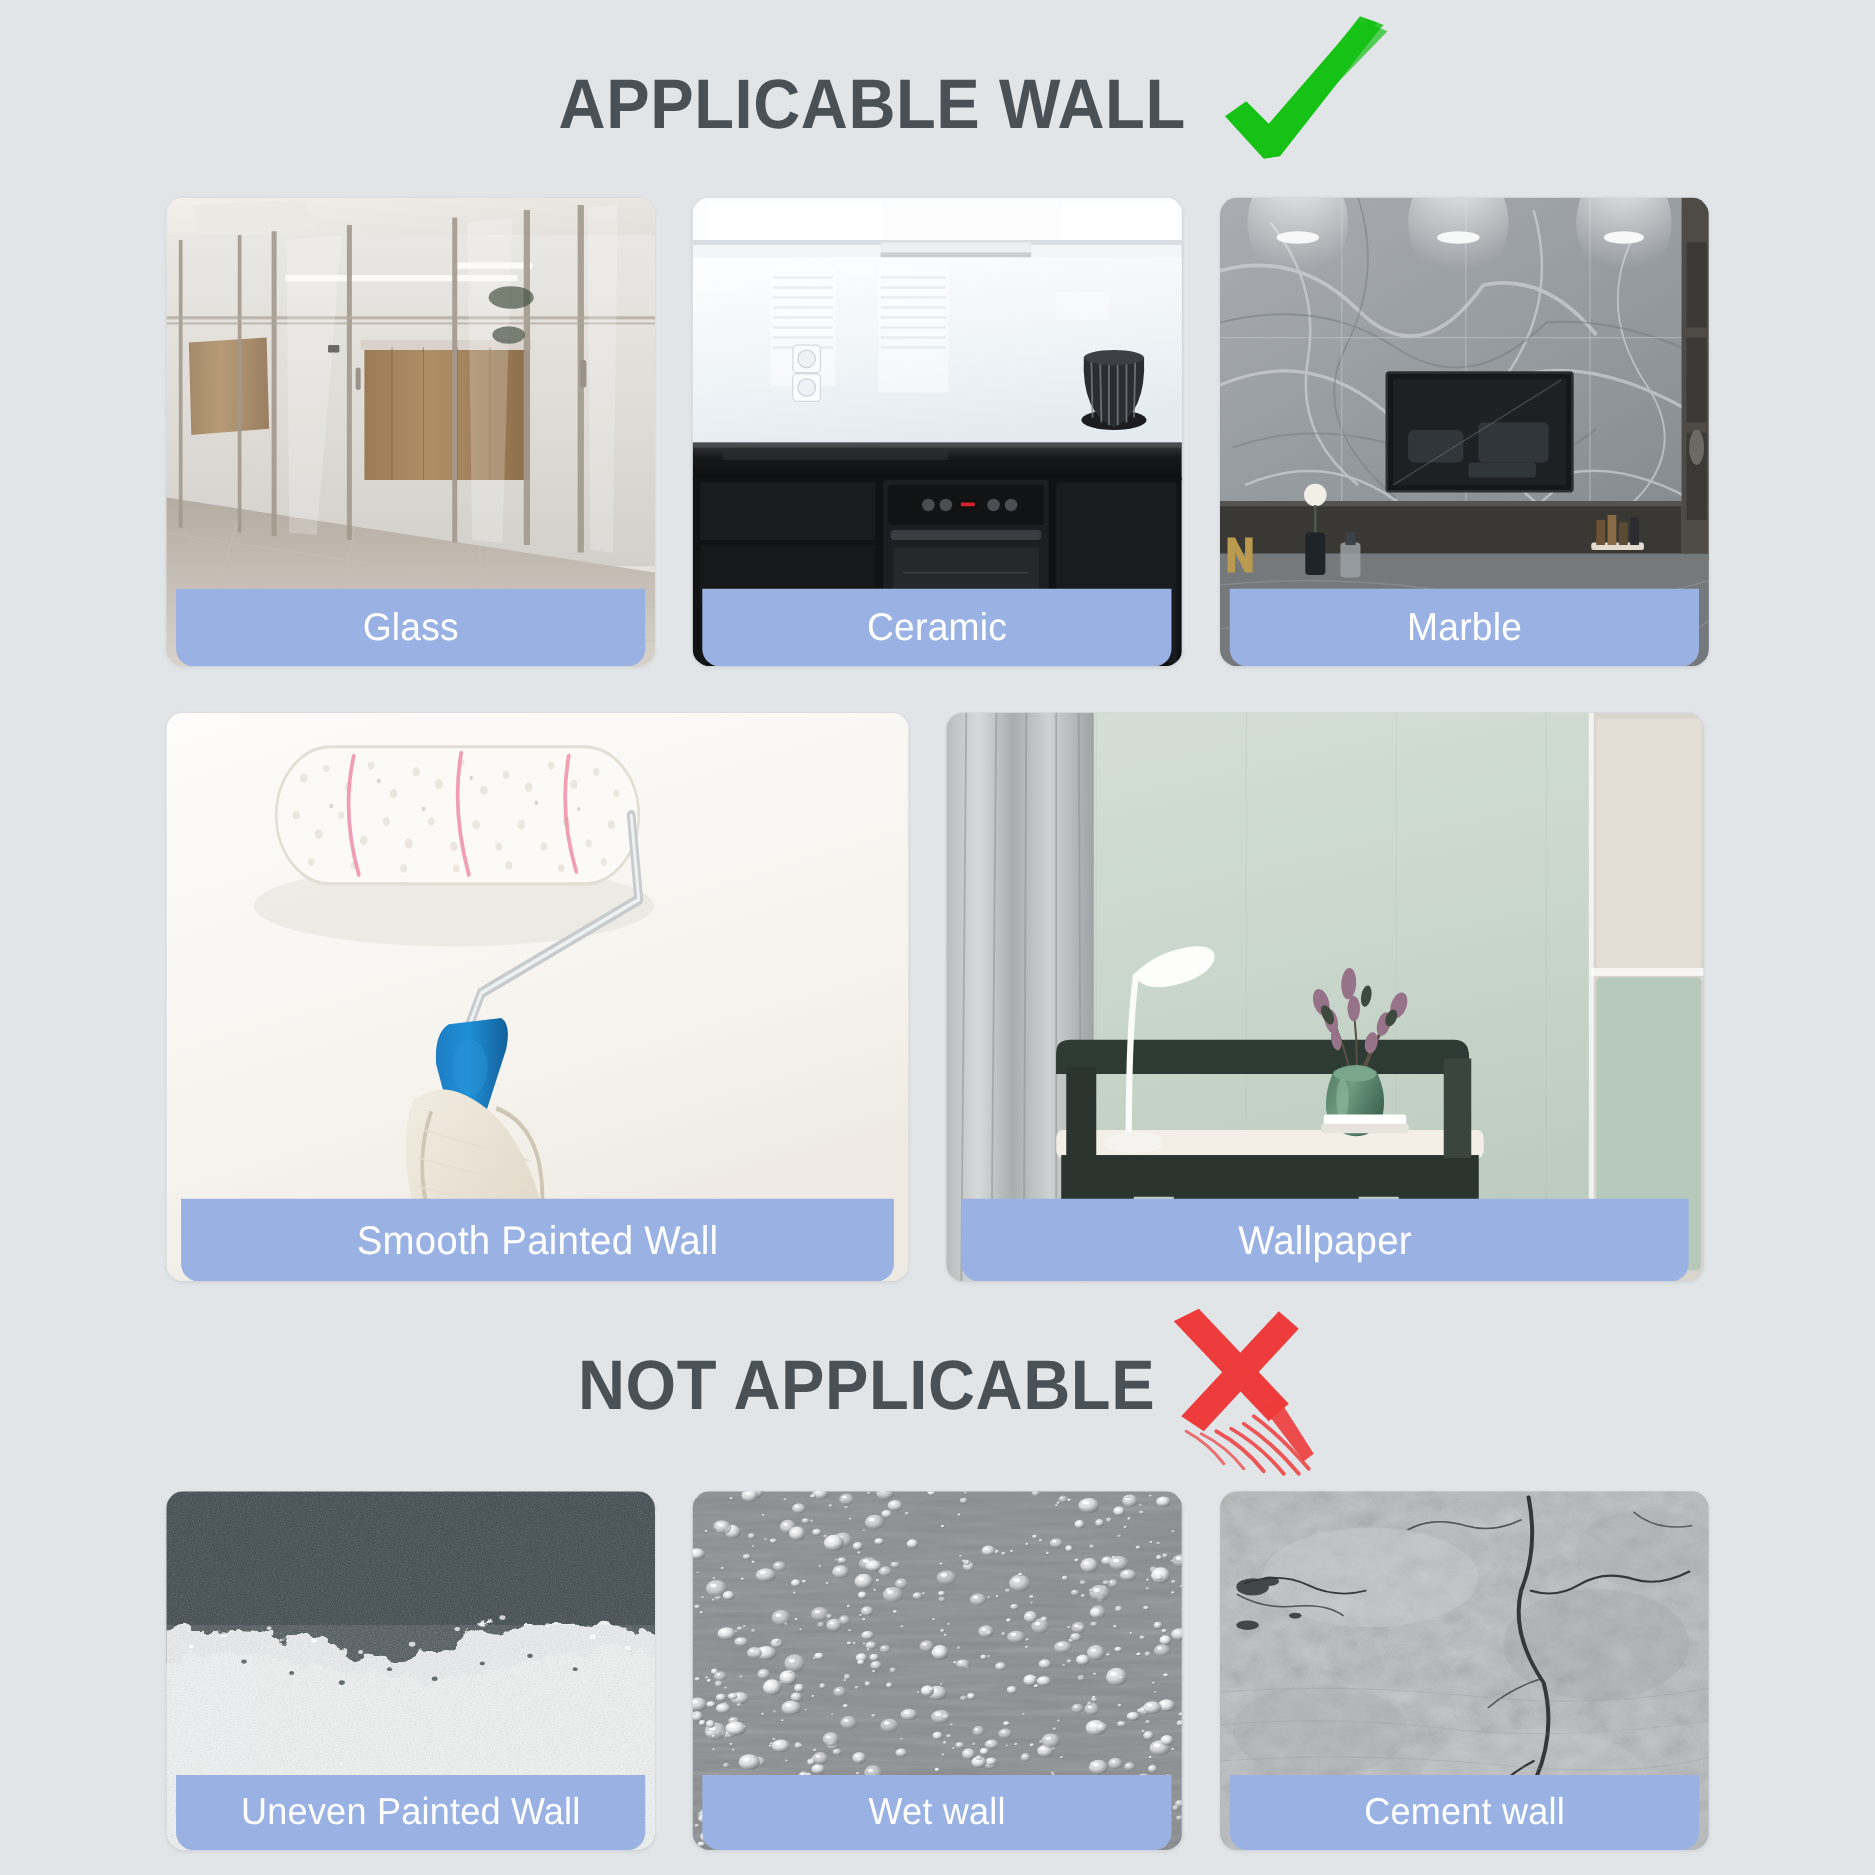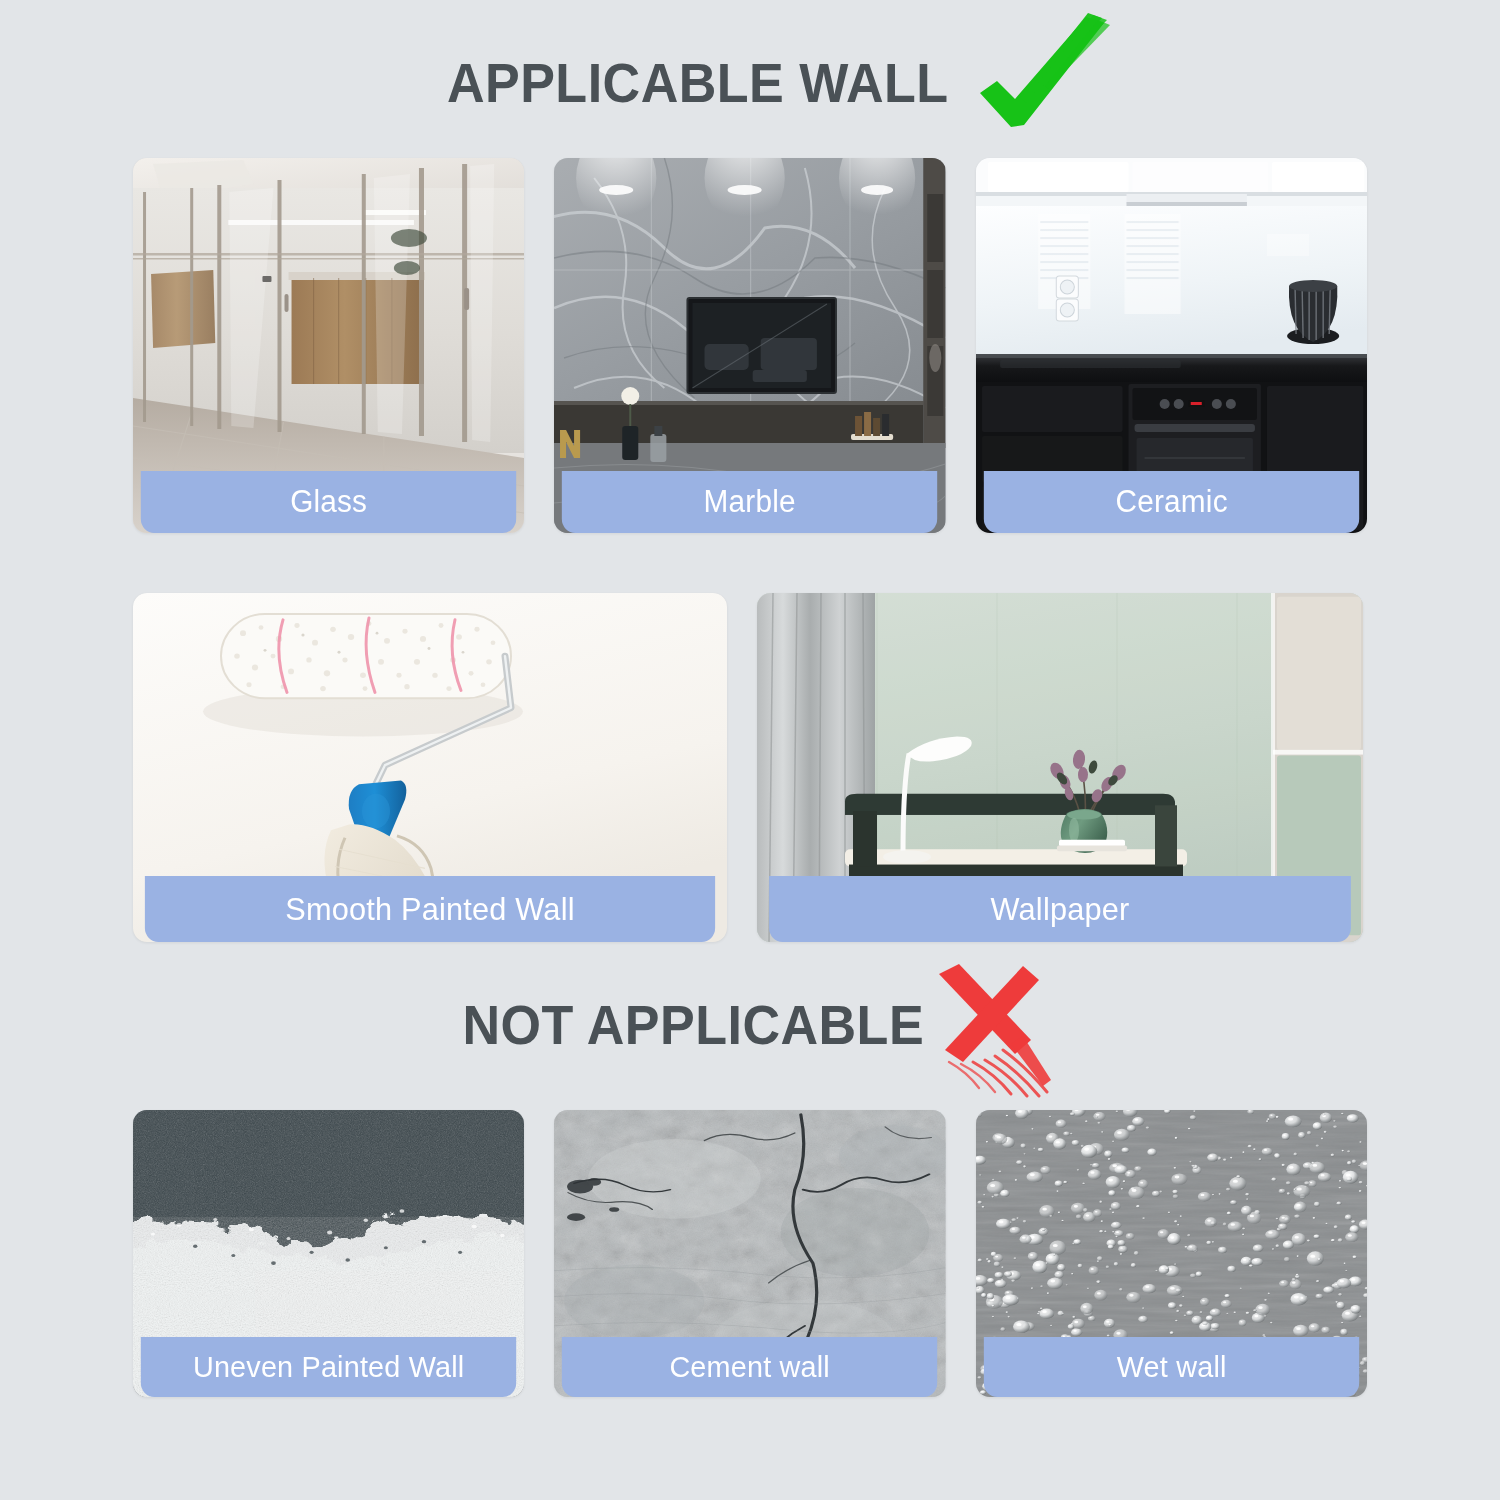--- a/index.html
+++ b/index.html
@@ -48,21 +48,21 @@
 
   
   .row {
     display: flex;
     gap: 30px;
     padding: 0 133px;
     box-sizing: border-box;
     text-decoration: underline;
   }
   #row-1 { height: 375px; }
-  #row-2 { height: 349px; margin-top: 60px; }
+  #row-2 { height: 455px; margin-top: 37px; }
   #row-3 { height: 287px; margin-top: 10px; }
 
   .card {
     position: relative;
     border-radius: 14px;
     overflow: hidden;
     background: #cfd3d7;
     box-shadow: 0 1px 3px rgba(0,0,0,0.07);
     flex: 1 1 0;
   }
@@ -199,111 +199,20 @@
         </g>
       </svg>
     </div>
     <div class="caption">Glass</div>
   </div>
 
   <div class="card">
     <div class="photo">
       <svg viewBox="0 0 390 375" preserveAspectRatio="none" xmlns="http://www.w3.org/2000/svg">
         <defs>
-          <linearGradient id="g-marble" x1="0" y1="0" x2="0.6" y2="1">
-            <stop offset="0%" stop-color="#a9adb1"></stop>
-              <stop offset="45%" stop-color="#989da2"></stop>
-              <stop offset="100%" stop-color="#83888d"></stop>
-          </linearGradient>
-          <radialGradient id="g-spot" cx="0.5" cy="0" r="0.9">
-            <stop offset="0%" stop-color="#ffffff" stop-opacity="0.85"></stop>
-            <stop offset="100%" stop-color="#ffffff" stop-opacity="0"></stop>
-          </radialGradient>
-        </defs>
-        <rect width="390" height="375" fill="url(#g-marble)"></rect>
-
-        <g stroke="#d6dade" fill="none" opacity="0.6">
-          <path d="M-5 60 Q60 40 110 90 T210 70 Q260 60 300 110" stroke-width="3"></path>
-          <path d="M0 150 Q70 120 130 170 T250 140 Q310 130 390 180" stroke-width="2.5"></path>
-          <path d="M20 230 Q90 200 150 250 T280 220 Q330 212 390 250" stroke-width="2"></path>
-          <path d="M40 20 Q80 70 70 130 T110 230" stroke-width="2"></path>
-          <path d="M250 10 Q270 80 230 140 T260 250" stroke-width="2"></path>
-          <path d="M330 30 Q300 90 340 150 T310 260" stroke-width="1.5"></path>
-        </g>
-        <g stroke="#6f757a" fill="none" opacity="0.45">
-          <path d="M0 100 Q80 80 140 120 T260 100 Q320 95 390 130" stroke-width="1.6"></path>
-          <path d="M10 200 Q80 175 160 205 T300 185" stroke-width="1.4"></path>
-          <path d="M110 0 Q130 60 100 120 T140 240" stroke-width="1.4"></path>
-        </g>
-
-        <g stroke="#c3c8cc" stroke-width="1" opacity="0.55">
-          <line x1="97" y1="0" x2="97" y2="270"></line>
-          <line x1="196" y1="0" x2="196" y2="270"></line>
-          <line x1="295" y1="0" x2="295" y2="270"></line>
-          <line x1="0" y1="112" x2="372" y2="112"></line>
-        </g>
-
-        <ellipse cx="62" cy="20" rx="40" ry="48" fill="url(#g-spot)"></ellipse>
-        <ellipse cx="190" cy="20" rx="40" ry="48" fill="url(#g-spot)"></ellipse>
-        <ellipse cx="322" cy="20" rx="38" ry="46" fill="url(#g-spot)"></ellipse>
-        <g fill="#ffffff" opacity="0.9">
-          <ellipse cx="62" cy="32" rx="17" ry="5"></ellipse>
-          <ellipse cx="190" cy="32" rx="17" ry="5"></ellipse>
-          <ellipse cx="322" cy="32" rx="16" ry="5"></ellipse>
-        </g>
-
-        <rect x="368" y="0" width="22" height="290" fill="#4e4b47"></rect>
-        <rect x="372" y="36" width="16" height="68" fill="#3b3936"></rect>
-        <rect x="372" y="112" width="16" height="68" fill="#3b3936"></rect>
-        <rect x="372" y="188" width="16" height="70" fill="#3b3936"></rect>
-        <ellipse cx="380" cy="200" rx="6" ry="14" fill="#8d8983" opacity="0.6"></ellipse>
-
-        <rect x="133" y="140" width="148" height="95" rx="2" fill="#15171a" stroke="#2c3033" stroke-width="2"></rect>
-        <rect x="138" y="145" width="138" height="85" fill="#1d2124"></rect>
-        <g opacity="0.45" fill="#4a5157">
-          <rect x="150" y="186" width="44" height="26" rx="5"></rect>
-          <rect x="206" y="180" width="56" height="32" rx="4"></rect>
-          <rect x="198" y="212" width="54" height="12" rx="3"></rect>
-        </g>
-        <line x1="138" y1="230" x2="272" y2="146" stroke="#6e757b" stroke-width="1" opacity="0.5"></line>
-
-        <rect x="0" y="243" width="368" height="42" fill="#3a3834"></rect>
-        <rect x="0" y="243" width="368" height="4" fill="#565450"></rect>
-
-        <rect x="0" y="285" width="390" height="90" fill="#76797c"></rect>
-        <g stroke="#9a9ea1" stroke-width="1" opacity="0.5" fill="none">
-          <path d="M0 310 Q100 300 200 318 T390 306"></path>
-          <path d="M0 345 Q120 332 240 350 T390 338"></path>
-        </g>
-
-        <g>
-          <circle cx="76" cy="238" r="9" fill="#f2efe6"></circle>
-          <line x1="76" y1="246" x2="76" y2="272" stroke="#4d5a48" stroke-width="2"></line>
-          <rect x="68" y="268" width="16" height="34" rx="3" fill="#1e2427"></rect>
-          <rect x="96" y="276" width="16" height="28" rx="3" fill="#9aa0a4" opacity="0.85"></rect>
-          <rect x="100" y="268" width="8" height="10" fill="#3c4145"></rect>
-        </g>
-        <g>
-          <rect x="296" y="276" width="42" height="6" rx="2" fill="#e4ddcf"></rect>
-          <rect x="300" y="258" width="7" height="20" fill="#6d5336"></rect>
-          <rect x="309" y="254" width="7" height="24" fill="#8a6b45"></rect>
-          <rect x="318" y="260" width="7" height="18" fill="#5d4a32"></rect>
-          <rect x="327" y="256" width="7" height="22" fill="#2a2c2f"></rect>
-        </g>
-
-        <path d="M6 272 L12 272 L20 288 L20 272 L26 272 L26 300 L20 300 L12 284 L12 300 L6 300 Z" fill="#b99a4e"></path>
-      </svg>
-    </div>
-    <div class="caption">Marble</div>
-  </div>
-
-  <div class="card">
-    <div class="photo">
-      <svg viewBox="0 0 390 375" preserveAspectRatio="none" xmlns="http://www.w3.org/2000/svg">
-        <defs>
           <linearGradient id="g-back" x1="0" y1="0" x2="0.3" y2="1">
             <stop offset="0%" stop-color="#fdfeff"></stop>
               <stop offset="60%" stop-color="#eff4f7"></stop>
               <stop offset="100%" stop-color="#e4ebf0"></stop>
           </linearGradient>
           <linearGradient id="g-counter" x1="0" y1="0" x2="0" y2="1">
             <stop offset="0%" stop-color="#3a3c40"></stop>
               <stop offset="40%" stop-color="#17181a"></stop>
               <stop offset="100%" stop-color="#0d0e10"></stop>
           </linearGradient>
@@ -389,20 +298,111 @@
         <rect x="158" y="266" width="120" height="8" rx="3" fill="#3a3d42"></rect>
         <rect x="160" y="280" width="116" height="90" rx="2" fill="#26282c"></rect>
         <g stroke="#4c5055" stroke-width="1" opacity="0.7">
           <line x1="168" y1="300" x2="268" y2="300"></line>
             <line x1="168" y1="320" x2="268" y2="320"></line>
           <line x1="168" y1="342" x2="268" y2="342"></line>
         </g>
       </svg>
     </div>
     <div class="caption">Ceramic</div>
+  </div>
+
+  <div class="card">
+    <div class="photo">
+      <svg viewBox="0 0 390 375" preserveAspectRatio="none" xmlns="http://www.w3.org/2000/svg">
+        <defs>
+          <linearGradient id="g-marble" x1="0" y1="0" x2="0.6" y2="1">
+            <stop offset="0%" stop-color="#a9adb1"></stop>
+              <stop offset="45%" stop-color="#989da2"></stop>
+              <stop offset="100%" stop-color="#83888d"></stop>
+          </linearGradient>
+          <radialGradient id="g-spot" cx="0.5" cy="0" r="0.9">
+            <stop offset="0%" stop-color="#ffffff" stop-opacity="0.85"></stop>
+            <stop offset="100%" stop-color="#ffffff" stop-opacity="0"></stop>
+          </radialGradient>
+        </defs>
+        <rect width="390" height="375" fill="url(#g-marble)"></rect>
+
+        <g stroke="#d6dade" fill="none" opacity="0.6">
+          <path d="M-5 60 Q60 40 110 90 T210 70 Q260 60 300 110" stroke-width="3"></path>
+          <path d="M0 150 Q70 120 130 170 T250 140 Q310 130 390 180" stroke-width="2.5"></path>
+          <path d="M20 230 Q90 200 150 250 T280 220 Q330 212 390 250" stroke-width="2"></path>
+          <path d="M40 20 Q80 70 70 130 T110 230" stroke-width="2"></path>
+          <path d="M250 10 Q270 80 230 140 T260 250" stroke-width="2"></path>
+          <path d="M330 30 Q300 90 340 150 T310 260" stroke-width="1.5"></path>
+        </g>
+        <g stroke="#6f757a" fill="none" opacity="0.45">
+          <path d="M0 100 Q80 80 140 120 T260 100 Q320 95 390 130" stroke-width="1.6"></path>
+          <path d="M10 200 Q80 175 160 205 T300 185" stroke-width="1.4"></path>
+          <path d="M110 0 Q130 60 100 120 T140 240" stroke-width="1.4"></path>
+        </g>
+
+        <g stroke="#c3c8cc" stroke-width="1" opacity="0.55">
+          <line x1="97" y1="0" x2="97" y2="270"></line>
+          <line x1="196" y1="0" x2="196" y2="270"></line>
+          <line x1="295" y1="0" x2="295" y2="270"></line>
+          <line x1="0" y1="112" x2="372" y2="112"></line>
+        </g>
+
+        <ellipse cx="62" cy="20" rx="40" ry="48" fill="url(#g-spot)"></ellipse>
+        <ellipse cx="190" cy="20" rx="40" ry="48" fill="url(#g-spot)"></ellipse>
+        <ellipse cx="322" cy="20" rx="38" ry="46" fill="url(#g-spot)"></ellipse>
+        <g fill="#ffffff" opacity="0.9">
+          <ellipse cx="62" cy="32" rx="17" ry="5"></ellipse>
+          <ellipse cx="190" cy="32" rx="17" ry="5"></ellipse>
+          <ellipse cx="322" cy="32" rx="16" ry="5"></ellipse>
+        </g>
+
+        <rect x="368" y="0" width="22" height="290" fill="#4e4b47"></rect>
+        <rect x="372" y="36" width="16" height="68" fill="#3b3936"></rect>
+        <rect x="372" y="112" width="16" height="68" fill="#3b3936"></rect>
+        <rect x="372" y="188" width="16" height="70" fill="#3b3936"></rect>
+        <ellipse cx="380" cy="200" rx="6" ry="14" fill="#8d8983" opacity="0.6"></ellipse>
+
+        <rect x="133" y="140" width="148" height="95" rx="2" fill="#15171a" stroke="#2c3033" stroke-width="2"></rect>
+        <rect x="138" y="145" width="138" height="85" fill="#1d2124"></rect>
+        <g opacity="0.45" fill="#4a5157">
+          <rect x="150" y="186" width="44" height="26" rx="5"></rect>
+          <rect x="206" y="180" width="56" height="32" rx="4"></rect>
+          <rect x="198" y="212" width="54" height="12" rx="3"></rect>
+        </g>
+        <line x1="138" y1="230" x2="272" y2="146" stroke="#6e757b" stroke-width="1" opacity="0.5"></line>
+
+        <rect x="0" y="243" width="368" height="42" fill="#3a3834"></rect>
+        <rect x="0" y="243" width="368" height="4" fill="#565450"></rect>
+
+        <rect x="0" y="285" width="390" height="90" fill="#76797c"></rect>
+        <g stroke="#9a9ea1" stroke-width="1" opacity="0.5" fill="none">
+          <path d="M0 310 Q100 300 200 318 T390 306"></path>
+          <path d="M0 345 Q120 332 240 350 T390 338"></path>
+        </g>
+
+        <g>
+          <circle cx="76" cy="238" r="9" fill="#f2efe6"></circle>
+          <line x1="76" y1="246" x2="76" y2="272" stroke="#4d5a48" stroke-width="2"></line>
+          <rect x="68" y="268" width="16" height="34" rx="3" fill="#1e2427"></rect>
+          <rect x="96" y="276" width="16" height="28" rx="3" fill="#9aa0a4" opacity="0.85"></rect>
+          <rect x="100" y="268" width="8" height="10" fill="#3c4145"></rect>
+        </g>
+        <g>
+          <rect x="296" y="276" width="42" height="6" rx="2" fill="#e4ddcf"></rect>
+          <rect x="300" y="258" width="7" height="20" fill="#6d5336"></rect>
+          <rect x="309" y="254" width="7" height="24" fill="#8a6b45"></rect>
+          <rect x="318" y="260" width="7" height="18" fill="#5d4a32"></rect>
+          <rect x="327" y="256" width="7" height="22" fill="#2a2c2f"></rect>
+        </g>
+
+        <path d="M6 272 L12 272 L20 288 L20 272 L26 272 L26 300 L20 300 L12 284 L12 300 L6 300 Z" fill="#b99a4e"></path>
+      </svg>
+    </div>
+    <div class="caption">Marble</div>
   </div>
 
 </div>
 
 <div class="row" id="row-2">
 
   <div class="card wide-l">
     <div class="photo">
       <svg viewBox="0 0 594 365" preserveAspectRatio="none" xmlns="http://www.w3.org/2000/svg">
         <defs>
@@ -694,80 +694,20 @@
             <circle cx="214" cy="196" r="2.3"></circle>
             <circle cx="252" cy="180" r="2"></circle>
           <circle cx="290" cy="172" r="2.2"></circle>
             <circle cx="326" cy="186" r="2"></circle>
         </g>
 
         <rect width="390" height="375" fill="url(#none)"></rect>
       </svg>
     </div>
     <div class="caption">Uneven Painted Wall</div>
-  </div>
-
-  <div class="card">
-    <div class="photo">
-      <svg viewBox="0 0 390 375" preserveAspectRatio="none" xmlns="http://www.w3.org/2000/svg">
-        <defs>
-          <filter id="cement">
-            <feTurbulence type="fractalNoise" baseFrequency="0.045" numOctaves="5" seed="31" result="n"></feTurbulence>
-            <feColorMatrix in="n" type="saturate" values="0"></feColorMatrix>
-            <feComponentTransfer>
-                <feFuncA type="linear" slope="0.5"></feFuncA>
-              </feComponentTransfer>
-          </filter>
-          <filter id="grain">
-            <feTurbulence type="fractalNoise" baseFrequency="0.8" numOctaves="3" seed="5" result="n"></feTurbulence>
-            <feColorMatrix in="n" type="saturate" values="0"></feColorMatrix>
-            <feComponentTransfer>
-                <feFuncA type="linear" slope="0.28"></feFuncA>
-              </feComponentTransfer>
-          </filter>
-        </defs>
-        <rect width="390" height="375" fill="#b7bbbd"></rect>
-        <rect width="390" height="375" filter="url(#cement)" opacity="0.85"></rect>
-        <rect width="390" height="375" filter="url(#grain)" opacity="0.5"></rect>
-
-        <g opacity="0.28">
-          <ellipse cx="120" cy="90" rx="86" ry="52" fill="#d6d9da"></ellipse>
-          <ellipse cx="300" cy="160" rx="74" ry="58" fill="#9aa0a3"></ellipse>
-          <ellipse cx="80" cy="250" rx="70" ry="48" fill="#a5abae"></ellipse>
-          <ellipse cx="250" cy="300" rx="90" ry="52" fill="#c8cccd"></ellipse>
-          <ellipse cx="340" cy="60" rx="56" ry="40" fill="#a9afb2"></ellipse>
-        </g>
-
-        <g stroke="#33383b" fill="none" stroke-linecap="round">
-          <path d="M246 6 Q254 60 240 104 Q232 150 258 200 Q268 250 252 300 Q244 340 236 375" stroke-width="3.2"></path>
-          <path d="M248 104 Q268 112 286 98 Q306 82 330 92 Q350 100 374 84" stroke-width="2.2"></path>
-          <path d="M240 30 Q218 44 196 36 Q170 26 150 40" stroke-width="1.6" opacity="0.8"></path>
-          <path d="M256 196 Q232 206 214 226" stroke-width="1.5" opacity="0.75"></path>
-          <path d="M250 282 Q224 300 208 330 Q196 352 186 375" stroke-width="2.2"></path>
-          <path d="M20 96 Q48 84 70 98 Q92 112 116 104" stroke-width="1.8"></path>
-          <path d="M14 108 Q36 124 62 120 Q86 118 98 130" stroke-width="1.5" opacity="0.8"></path>
-          <path d="M330 22 Q348 42 376 36" stroke-width="1.5" opacity="0.7"></path>
-          <path d="M60 330 Q96 340 128 330 Q160 320 196 336" stroke-width="1.6" opacity="0.7"></path>
-        </g>
-
-        <g fill="#2e3336" opacity="0.85">
-          <ellipse cx="26" cy="100" rx="13" ry="9"></ellipse>
-          <ellipse cx="40" cy="94" rx="7" ry="5"></ellipse>
-          <ellipse cx="22" cy="140" rx="9" ry="5"></ellipse>
-          <ellipse cx="60" cy="130" rx="5" ry="3"></ellipse>
-        </g>
-
-        <g stroke="#8f9497" stroke-width="1" opacity="0.3" fill="none">
-          <path d="M0 210 Q100 200 200 214 T390 206"></path>
-          <path d="M0 244 Q90 234 180 248 T390 240"></path>
-          <path d="M0 282 Q110 272 220 286 T390 278"></path>
-        </g>
-      </svg>
-    </div>
-    <div class="caption">Cement wall</div>
   </div>
 
   <div class="card">
     <div class="photo">
       <svg viewBox="0 0 390 375" preserveAspectRatio="none" xmlns="http://www.w3.org/2000/svg">
         <defs>
           <radialGradient id="drop" cx="0.34" cy="0.3" r="0.75">
             <stop offset="0%" stop-color="#ffffff"></stop>
             <stop offset="48%" stop-color="#e2e4e5"></stop>
             <stop offset="78%" stop-color="#9fa3a5"></stop>
@@ -1576,13 +1516,73 @@
             <ellipse cx="143.0" cy="29.6" rx="2.35" ry="1.88" fill="#ffffff" opacity="0.9"></ellipse>
             <ellipse cx="97.6" cy="270.5" rx="1.55" ry="1.57" fill="url(#drop)" opacity="0.77"></ellipse>
             <ellipse cx="144.1" cy="294.3" rx="7.23" ry="7.94" fill="url(#drop)" opacity="0.59"></ellipse>
             <ellipse cx="142.0" cy="291.8" rx="2.17" ry="1.74" fill="#ffffff" opacity="0.9"></ellipse>
           </g>
       </svg>
     </div>
     <div class="caption">Wet wall</div>
   </div>
 
+  <div class="card">
+    <div class="photo">
+      <svg viewBox="0 0 390 375" preserveAspectRatio="none" xmlns="http://www.w3.org/2000/svg">
+        <defs>
+          <filter id="cement">
+            <feTurbulence type="fractalNoise" baseFrequency="0.045" numOctaves="5" seed="31" result="n"></feTurbulence>
+            <feColorMatrix in="n" type="saturate" values="0"></feColorMatrix>
+            <feComponentTransfer>
+                <feFuncA type="linear" slope="0.5"></feFuncA>
+              </feComponentTransfer>
+          </filter>
+          <filter id="grain">
+            <feTurbulence type="fractalNoise" baseFrequency="0.8" numOctaves="3" seed="5" result="n"></feTurbulence>
+            <feColorMatrix in="n" type="saturate" values="0"></feColorMatrix>
+            <feComponentTransfer>
+                <feFuncA type="linear" slope="0.28"></feFuncA>
+              </feComponentTransfer>
+          </filter>
+        </defs>
+        <rect width="390" height="375" fill="#b7bbbd"></rect>
+        <rect width="390" height="375" filter="url(#cement)" opacity="0.85"></rect>
+        <rect width="390" height="375" filter="url(#grain)" opacity="0.5"></rect>
+
+        <g opacity="0.28">
+          <ellipse cx="120" cy="90" rx="86" ry="52" fill="#d6d9da"></ellipse>
+          <ellipse cx="300" cy="160" rx="74" ry="58" fill="#9aa0a3"></ellipse>
+          <ellipse cx="80" cy="250" rx="70" ry="48" fill="#a5abae"></ellipse>
+          <ellipse cx="250" cy="300" rx="90" ry="52" fill="#c8cccd"></ellipse>
+          <ellipse cx="340" cy="60" rx="56" ry="40" fill="#a9afb2"></ellipse>
+        </g>
+
+        <g stroke="#33383b" fill="none" stroke-linecap="round">
+          <path d="M246 6 Q254 60 240 104 Q232 150 258 200 Q268 250 252 300 Q244 340 236 375" stroke-width="3.2"></path>
+          <path d="M248 104 Q268 112 286 98 Q306 82 330 92 Q350 100 374 84" stroke-width="2.2"></path>
+          <path d="M240 30 Q218 44 196 36 Q170 26 150 40" stroke-width="1.6" opacity="0.8"></path>
+          <path d="M256 196 Q232 206 214 226" stroke-width="1.5" opacity="0.75"></path>
+          <path d="M250 282 Q224 300 208 330 Q196 352 186 375" stroke-width="2.2"></path>
+          <path d="M20 96 Q48 84 70 98 Q92 112 116 104" stroke-width="1.8"></path>
+          <path d="M14 108 Q36 124 62 120 Q86 118 98 130" stroke-width="1.5" opacity="0.8"></path>
+          <path d="M330 22 Q348 42 376 36" stroke-width="1.5" opacity="0.7"></path>
+          <path d="M60 330 Q96 340 128 330 Q160 320 196 336" stroke-width="1.6" opacity="0.7"></path>
+        </g>
+
+        <g fill="#2e3336" opacity="0.85">
+          <ellipse cx="26" cy="100" rx="13" ry="9"></ellipse>
+          <ellipse cx="40" cy="94" rx="7" ry="5"></ellipse>
+          <ellipse cx="22" cy="140" rx="9" ry="5"></ellipse>
+          <ellipse cx="60" cy="130" rx="5" ry="3"></ellipse>
+        </g>
+
+        <g stroke="#8f9497" stroke-width="1" opacity="0.3" fill="none">
+          <path d="M0 210 Q100 200 200 214 T390 206"></path>
+          <path d="M0 244 Q90 234 180 248 T390 240"></path>
+          <path d="M0 282 Q110 272 220 286 T390 278"></path>
+        </g>
+      </svg>
+    </div>
+    <div class="caption">Cement wall</div>
+  </div>
+
 </div>
 
 </body></html>

